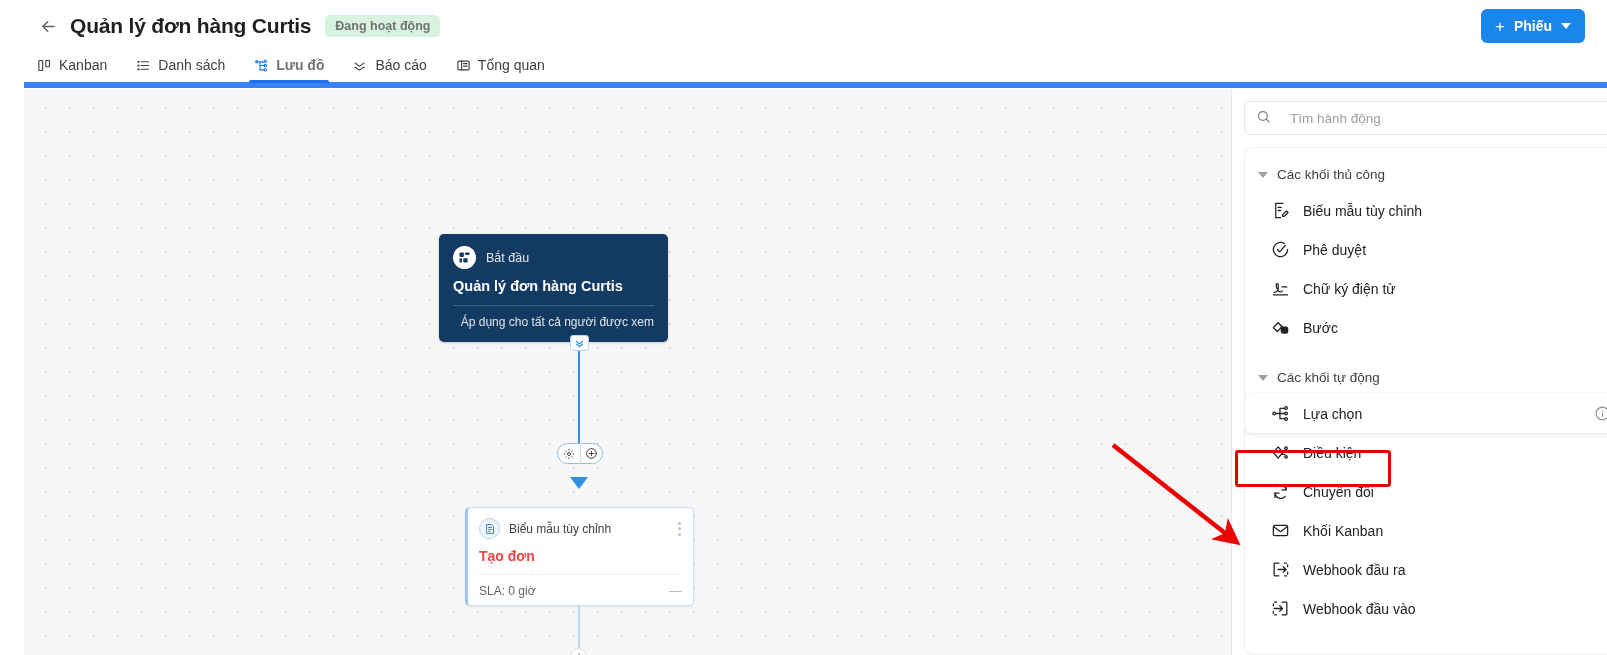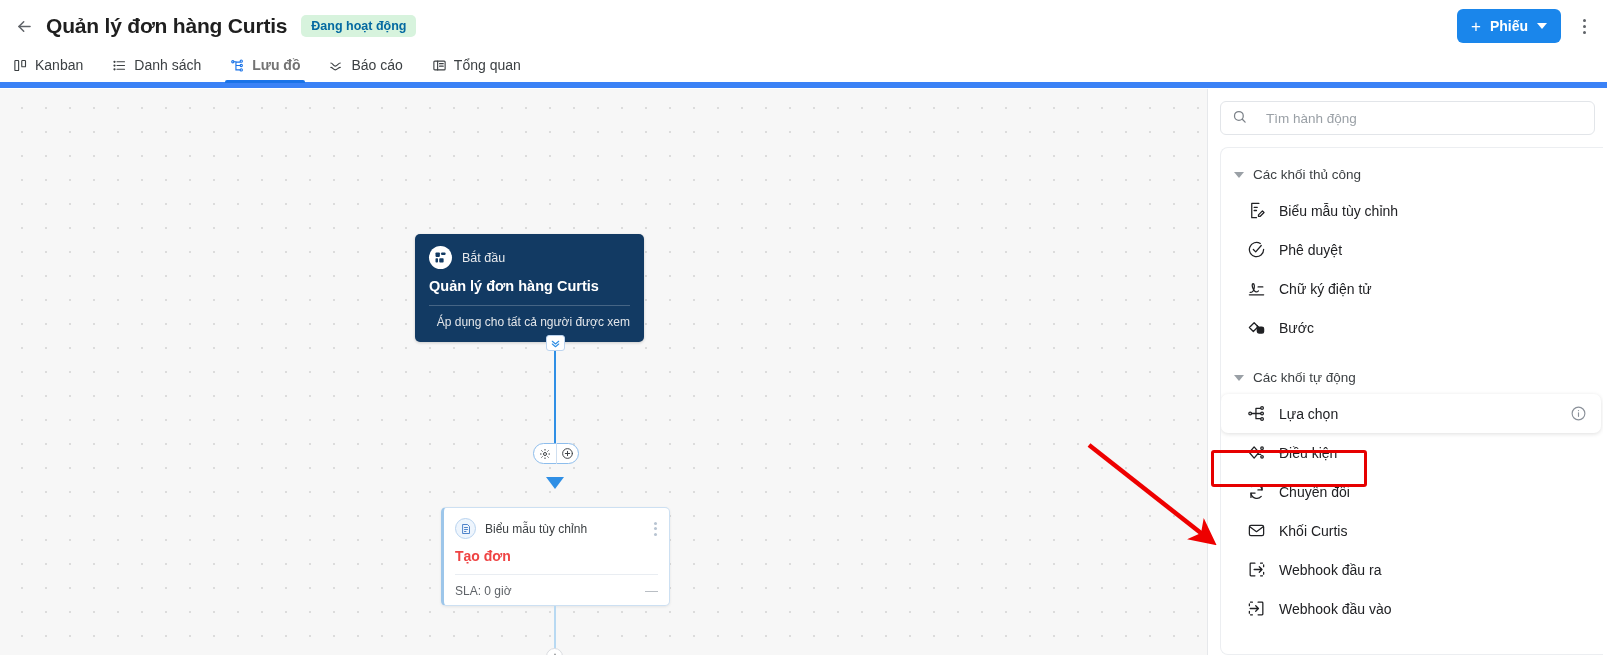--- a/index.html
+++ b/index.html
@@ -3,41 +3,41 @@
 <meta charset="utf-8">
 <style>
   * { box-sizing: border-box; margin: 0; padding: 0; }
   html, body {
     width: 1607px; height: 655px;
     font-family: "Liberation Sans", sans-serif;
     background: #ffffff;
     overflow: hidden;
     color: #202124;
   }
-  #app { position: relative; width: 1340px; height: 655px; }
+  #app { position: relative; width: 1340px; height: 655px; margin-left: 24px; }
 
   
   .header {
     position: absolute; left: 0; top: 0; width: 1607px; height: 52px;
     background: #ffffff;
     display: flex; align-items: center;
   }
   .back-arrow {
     margin-left: 12px; width: 24px; height: 24px;
     display: flex; align-items: center; justify-content: center;
     color: #5f6368; cursor: pointer;
   }
   .page-title {
     margin-left: 10px;
     font-size: 21px; font-weight: 700; letter-spacing: -0.2px;
     color: #1f1f1f; white-space: nowrap;
   }
   .status-badge {
     margin-left: 14px;
-    background: #d7f3dd; color: #0369a1;
+    background: #d7f3dd; color: #737373;
     font-size: 12.5px; font-weight: 600;
     padding: 4px 10px; border-radius: 5px;
     white-space: nowrap;
   }
   .header-right {
     margin-left: auto; display: flex; align-items: center; gap: 10px;
     margin-right: 10px;
   }
   .btn-primary {
     background: #1a86eb; color: #ffffff;
@@ -541,21 +541,21 @@
         <span class="lbl">Chuyển đổi</span>
       </div>
 
       <div class="block-item">
         <span class="ico">
           <svg width="19" height="19" viewBox="0 0 24 24" fill="none" stroke="#202124" stroke-width="1.6" stroke-linecap="round" stroke-linejoin="round">
             <rect x="3" y="5.5" width="18" height="13" rx="2"></rect>
               <path d="M4 7.5l8 6 8-6"></path>
           </svg>
         </span>
-        <span class="lbl">Khối Curtis</span>
+        <span class="lbl">Khối Kanban</span>
       </div>
 
       <div class="block-item">
         <span class="ico">
           <svg width="19" height="19" viewBox="0 0 24 24" fill="none" stroke="#202124" stroke-width="1.6" stroke-linecap="round" stroke-linejoin="round">
             <path d="M10 4H5a1 1 0 0 0-1 1v14a1 1 0 0 0 1 1h5"></path>
             <path d="M9 12h10M15.5 8.5l3.5 3.5-3.5 3.5"></path>
             <path d="M21 8.5V6a2 2 0 0 0-2-2h-2M21 15.5V18a2 2 0 0 1-2 2h-2" stroke-dasharray="2.4 2.4"></path>
           </svg>
         </span>

